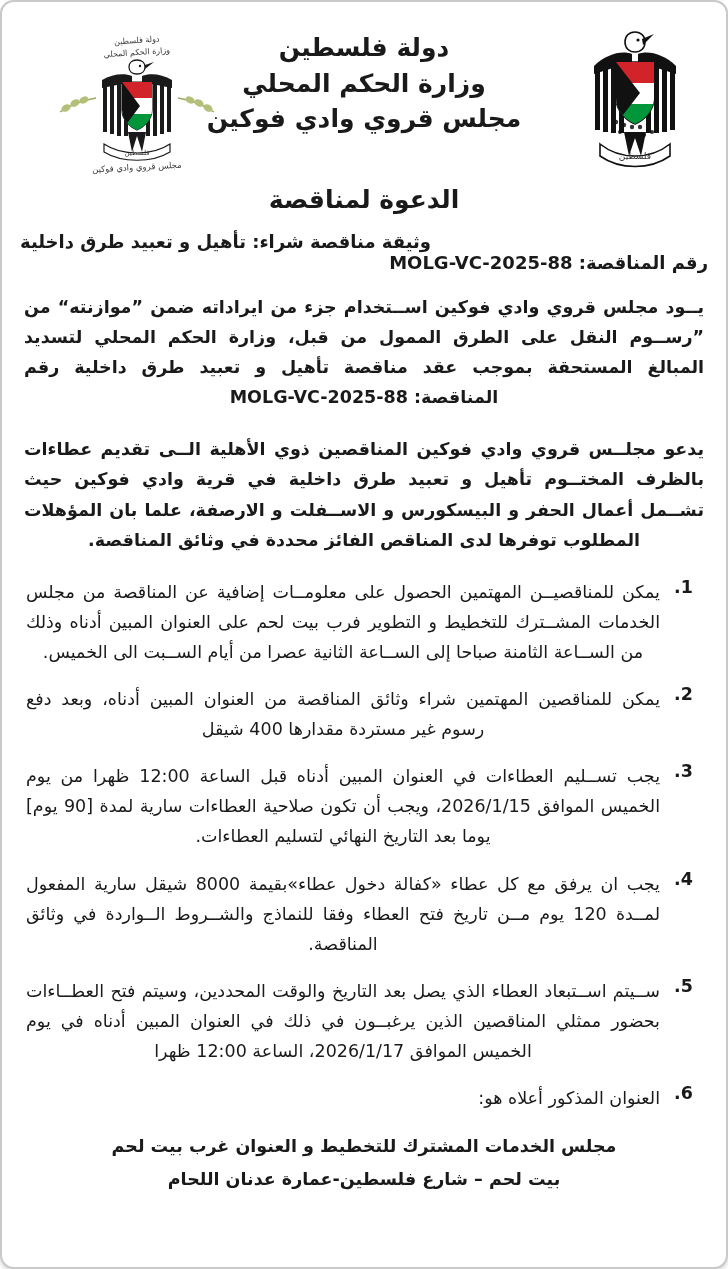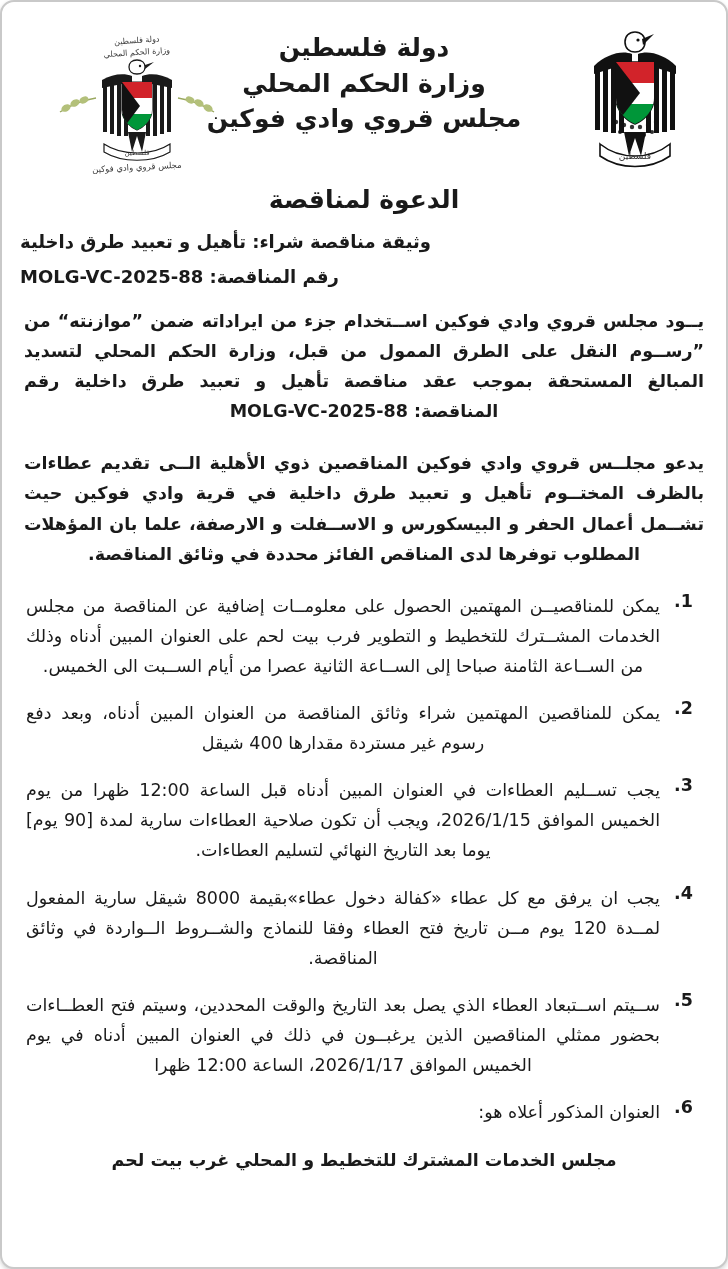--- a/index.html
+++ b/index.html
@@ -67,24 +67,23 @@
     font-weight: bold;
     margin-top: 14px;
   }
   .subtitle {
     text-align: left;
     font-size: 18px;
     font-weight: bold;
     margin-top: 17px;
   }
   .tender-no {
-    text-align: left;
+    text-align: right;
     font-size: 18px;
     font-weight: bold;
-    margin-top: 14px;
   }
 
   
   .para {
     font-size: 17.5px;
     font-weight: bold;
     line-height: 1.72;
     text-align: justify;
     text-align-last: center;
     margin: 19px 4px 0 4px;
@@ -300,17 +299,18 @@
     </div>
 
     <div class="li">
       <div class="li-num">.6</div>
       <div class="li-text short">العنوان المذكور أعلاه هو:</div>
     </div>
 
   </div>
 
   <div class="address">
-    <div>مجلس الخدمات المشترك للتخطيط و المحلي غرب بيت لحم</div>
+    <div>مجلس الخدمات المشترك للتخطيط و العنوان غرب بيت لحم</div>
+    <div>بيت لحم – شارع فلسطين-عمارة عدنان اللحام</div>
 
   </div>
 
 </div>
 
 </body></html>

